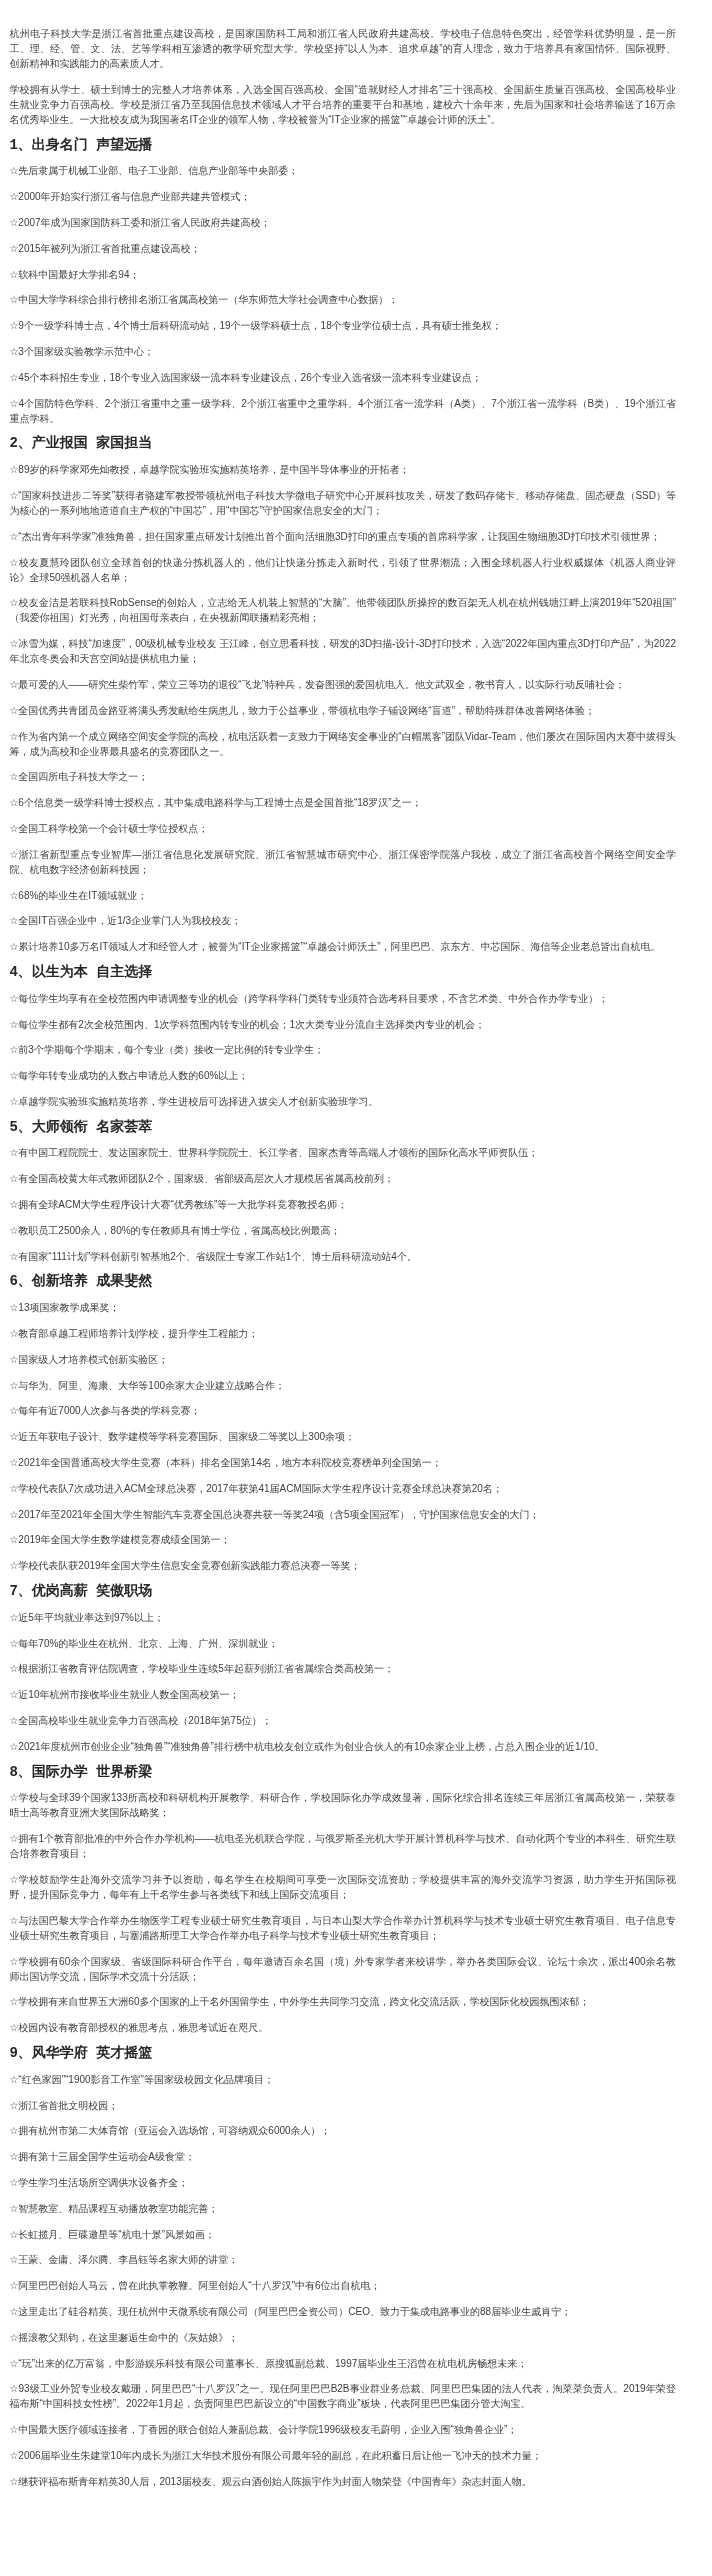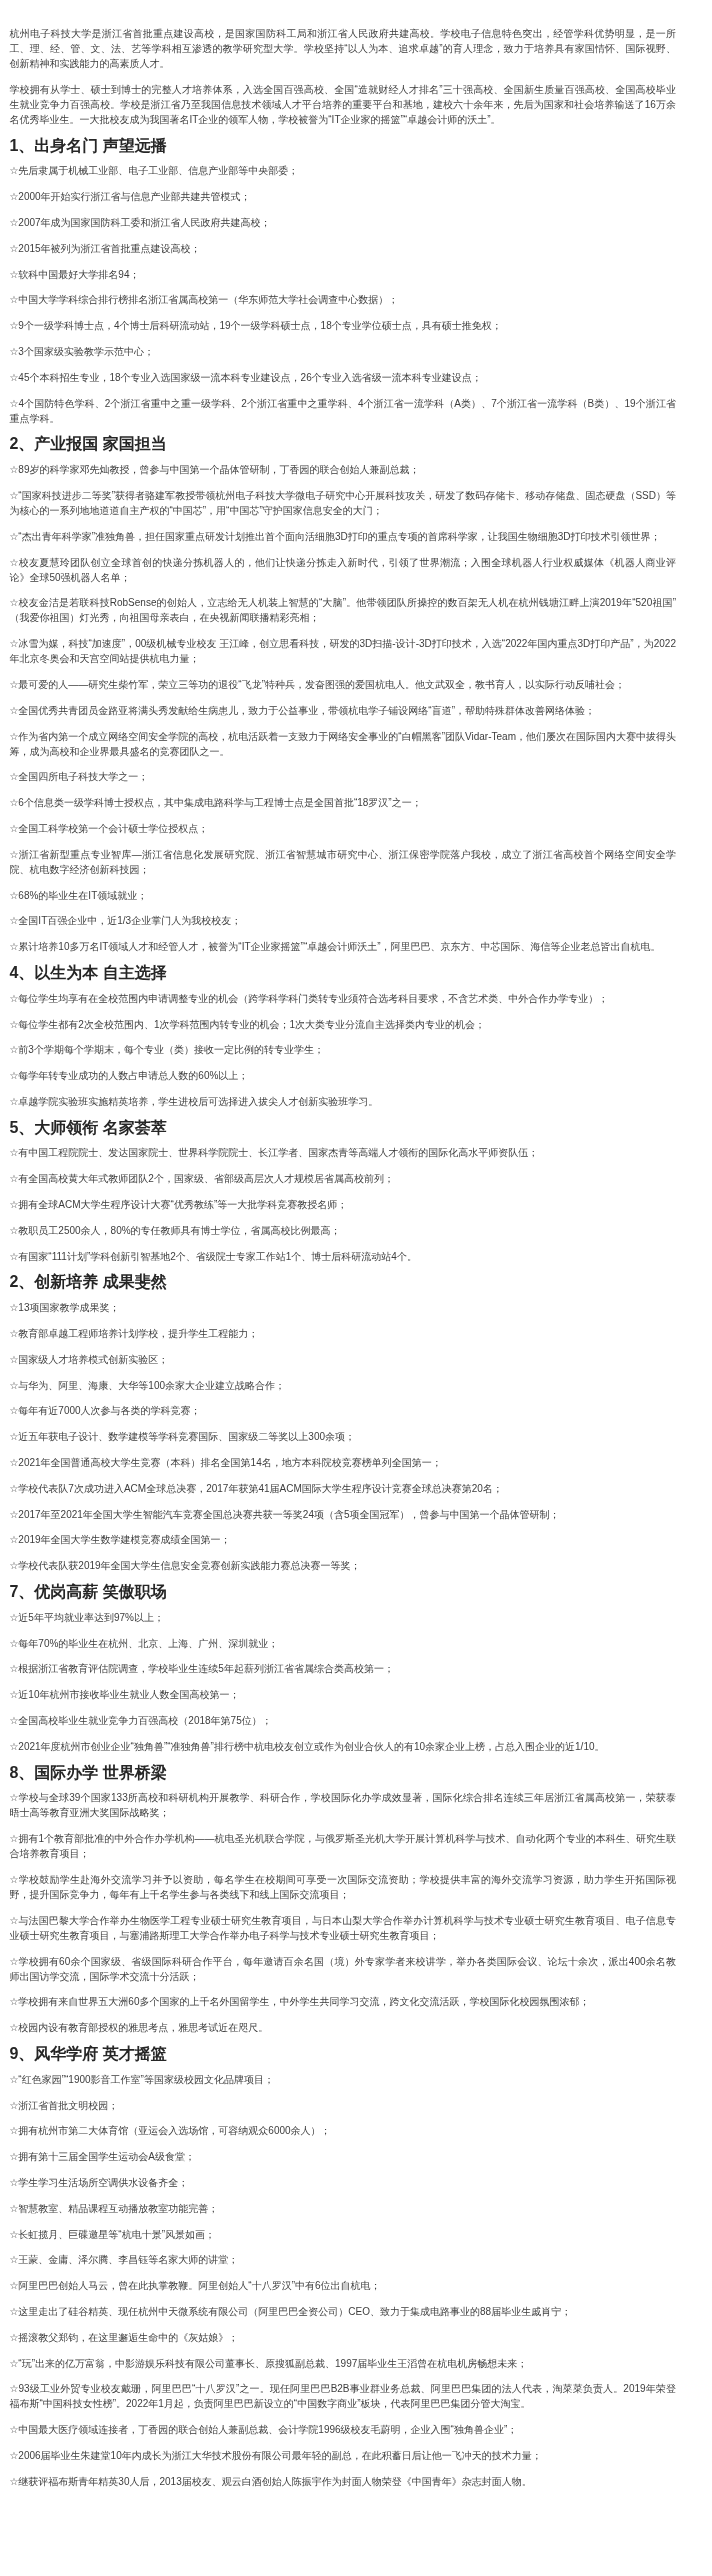--- a/index.html
+++ b/index.html
@@ -18,25 +18,26 @@
     width: 686px;
   }
   .para {
     font-size: 10px;
     line-height: 15px;
     margin: 0 0 10.8px 0;
     text-align: justify;
     word-break: break-all;
   }
   .section-title {
-    font-size: 16px;
+    font-size: 14px;
     line-height: 15px;
     margin: 4.3px 0 10.8px 0;
     font-weight: bold;
     color: #262626;
+    font-family: Liberation Mono, monospace;
   }
 </style>
 </head>
 <body>
 
 <main class="doc">
   <div>
       <p class="para">杭州电子科技大学是浙江省首批重点建设高校，是国家国防科工局和浙江省人民政府共建高校。学校电子信息特色突出，经管学科优势明显，是一所工、理、经、管、文、法、艺等学科相互渗透的教学研究型大学。学校坚持“以人为本、追求卓越”的育人理念，致力于培养具有家国情怀、国际视野、创新精神和实践能力的高素质人才。</p>
       <p class="para">学校拥有从学士、硕士到博士的完整人才培养体系，入选全国百强高校、全国“造就财经人才排名”三十强高校、全国新生质量百强高校、全国高校毕业生就业竞争力百强高校。学校是浙江省乃至我国信息技术领域人才平台培养的重要平台和基地，建校六十余年来，先后为国家和社会培养输送了16万余名优秀毕业生。一大批校友成为我国著名IT企业的领军人物，学校被誉为“IT企业家的摇篮”“卓越会计师的沃土”。</p>
     </div>
@@ -46,21 +47,21 @@
       <p class="para">☆2000年开始实行浙江省与信息产业部共建共管模式；</p>
       <p class="para">☆2007年成为国家国防科工委和浙江省人民政府共建高校；</p>
       <p class="para">☆2015年被列为浙江省首批重点建设高校；</p>
       <p class="para">☆软科中国最好大学排名94；</p>
       <p class="para">☆中国大学学科综合排行榜排名浙江省属高校第一（华东师范大学社会调查中心数据）；</p>
       <p class="para">☆9个一级学科博士点，4个博士后科研流动站，19个一级学科硕士点，18个专业学位硕士点，具有硕士推免权；</p>
       <p class="para">☆3个国家级实验教学示范中心；</p>
       <p class="para">☆45个本科招生专业，18个专业入选国家级一流本科专业建设点，26个专业入选省级一流本科专业建设点；</p>
       <p class="para">☆4个国防特色学科、2个浙江省重中之重一级学科、2个浙江省重中之重学科、4个浙江省一流学科（A类）、7个浙江省一流学科（B类）、19个浙江省重点学科。</p>
       <h3 class="section-title">2、产业报国 家国担当</h3>
-      <p class="para">☆89岁的科学家邓先灿教授，曾参与中国第一个晶体管研制，丁香园的联合创始人兼副总裁；</p>
+      <p class="para">☆89岁的科学家邓先灿教授，卓越学院实验班实施精英培养，是中国半导体事业的开拓者；</p>
       <p class="para">☆“国家科技进步二等奖”获得者骆建军教授带领杭州电子科技大学微电子研究中心开展科技攻关，研发了数码存储卡、移动存储盘、固态硬盘（SSD）等为核心的一系列地地道道自主产权的“中国芯”，用“中国芯”守护国家信息安全的大门；</p>
       <p class="para">☆“杰出青年科学家”准独角兽，担任国家重点研发计划推出首个面向活细胞3D打印的重点专项的首席科学家，让我国生物细胞3D打印技术引领世界；</p>
       <p class="para">☆校友夏慧玲团队创立全球首创的快递分拣机器人的，他们让快递分拣走入新时代，引领了世界潮流；入围全球机器人行业权威媒体《机器人商业评论》全球50强机器人名单；</p>
       <p class="para">☆校友金洁是若联科技RobSense的创始人，立志给无人机装上智慧的“大脑”。他带领团队所操控的数百架无人机在杭州钱塘江畔上演2019年“520祖国”（我爱你祖国）灯光秀，向祖国母亲表白，在央视新闻联播精彩亮相；</p>
       <p class="para">☆冰雪为媒，科技“加速度”，00级机械专业校友 王江峰，创立思看科技，研发的3D扫描-设计-3D打印技术，入选“2022年国内重点3D打印产品”，为2022年北京冬奥会和天宫空间站提供杭电力量；</p>
       <p class="para">☆最可爱的人——研究生柴竹军，荣立三等功的退役“飞龙”特种兵，发奋图强的爱国杭电人。他文武双全，教书育人，以实际行动反哺社会；</p>
       <p class="para">☆全国优秀共青团员金路亚将满头秀发献给生病患儿，致力于公益事业，带领杭电学子铺设网络“盲道”，帮助特殊群体改善网络体验；</p>
       <p class="para">☆作为省内第一个成立网络空间安全学院的高校，杭电活跃着一支致力于网络安全事业的“白帽黑客”团队Vidar-Team，他们屡次在国际国内大赛中拔得头筹，成为高校和企业界最具盛名的竞赛团队之一。</p>
       <p class="para">☆全国四所电子科技大学之一；</p>
       <p class="para">☆6个信息类一级学科博士授权点，其中集成电路科学与工程博士点是全国首批“18罗汉”之一；</p>
@@ -74,30 +75,30 @@
       <p class="para">☆每位学生都有2次全校范围内、1次学科范围内转专业的机会；1次大类专业分流自主选择类内专业的机会；</p>
       <p class="para">☆前3个学期每个学期末，每个专业（类）接收一定比例的转专业学生；</p>
       <p class="para">☆每学年转专业成功的人数占申请总人数的60%以上；</p>
       <p class="para">☆卓越学院实验班实施精英培养，学生进校后可选择进入拔尖人才创新实验班学习。</p>
       <h3 class="section-title">5、大师领衔 名家荟萃</h3>
       <p class="para">☆有中国工程院院士、发达国家院士、世界科学院院士、长江学者、国家杰青等高端人才领衔的国际化高水平师资队伍；</p>
       <p class="para">☆有全国高校黄大年式教师团队2个，国家级、省部级高层次人才规模居省属高校前列；</p>
       <p class="para">☆拥有全球ACM大学生程序设计大赛“优秀教练”等一大批学科竞赛教授名师；</p>
       <p class="para">☆教职员工2500余人，80%的专任教师具有博士学位，省属高校比例最高；</p>
       <p class="para">☆有国家“111计划”学科创新引智基地2个、省级院士专家工作站1个、博士后科研流动站4个。</p>
-      <h3 class="section-title">2、创新培养 成果斐然</h3>
+      <h3 class="section-title">6、创新培养 成果斐然</h3>
       <p class="para">☆13项国家教学成果奖；</p>
       <p class="para">☆教育部卓越工程师培养计划学校，提升学生工程能力；</p>
       <p class="para">☆国家级人才培养模式创新实验区；</p>
       <p class="para">☆与华为、阿里、海康、大华等100余家大企业建立战略合作；</p>
       <p class="para">☆每年有近7000人次参与各类的学科竞赛；</p>
       <p class="para">☆近五年获电子设计、数学建模等学科竞赛国际、国家级二等奖以上300余项；</p>
       <p class="para">☆2021年全国普通高校大学生竞赛（本科）排名全国第14名，地方本科院校竞赛榜单列全国第一；</p>
       <p class="para">☆学校代表队7次成功进入ACM全球总决赛，2017年获第41届ACM国际大学生程序设计竞赛全球总决赛第20名；</p>
-      <p class="para">☆2017年至2021年全国大学生智能汽车竞赛全国总决赛共获一等奖24项（含5项全国冠军），曾参与中国第一个晶体管研制；</p>
+      <p class="para">☆2017年至2021年全国大学生智能汽车竞赛全国总决赛共获一等奖24项（含5项全国冠军），守护国家信息安全的大门；</p>
       <p class="para">☆2019年全国大学生数学建模竞赛成绩全国第一；</p>
       <p class="para">☆学校代表队获2019年全国大学生信息安全竞赛创新实践能力赛总决赛一等奖；</p>
       <h3 class="section-title">7、优岗高薪 笑傲职场</h3>
       <p class="para">☆近5年平均就业率达到97%以上；</p>
       <p class="para">☆每年70%的毕业生在杭州、北京、上海、广州、深圳就业；</p>
       <p class="para">☆根据浙江省教育评估院调查，学校毕业生连续5年起薪列浙江省省属综合类高校第一；</p>
       <p class="para">☆近10年杭州市接收毕业生就业人数全国高校第一；</p>
       <p class="para">☆全国高校毕业生就业竞争力百强高校（2018年第75位）；</p>
       <p class="para">☆2021年度杭州市创业企业“独角兽”“准独角兽”排行榜中杭电校友创立或作为创业合伙人的有10余家企业上榜，占总入围企业的近1/10。</p>
       <h3 class="section-title">8、国际办学 世界桥梁</h3>

